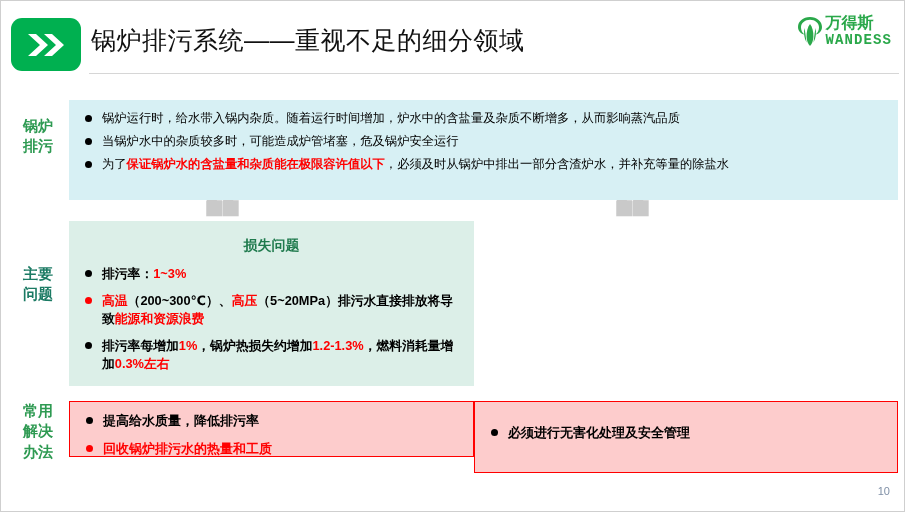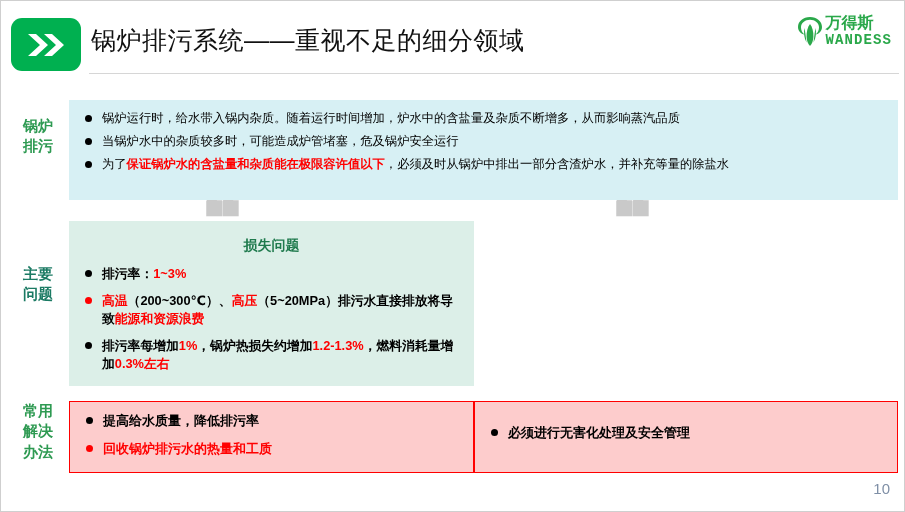--- a/index.html
+++ b/index.html
@@ -57,21 +57,21 @@
   }
   .panel-green{
     background:#dcefe8;padding:10px 14px;
   }
   #panel-loss{left:68px;top:220px;width:405px;height:165px;}
   #panel-env{left:473px;top:220px;width:424px;height:165px;}
 
   .panel-pink{
     background:#fdcccc;border:1.5px solid #ff0000;padding:10px 14px;
   }
-  #panel-solution-left{left:68px;top:400px;width:405px;height:72px;}
+  #panel-solution-left{left:68px;top:400px;width:405px;height:56px;}
   #panel-solution-right{left:473px;top:400px;width:424px;height:72px;}
 
   .panel-heading{
     text-align:center;font-size:14px;font-weight:bold;color:#1f7a4d;
     margin:6px 0 10px 0;
   }
   #panel-env .panel-heading{margin-top:16px;margin-bottom:14px;}
 
   
   ul.bullets{list-style:none;margin:0;padding:0;}
@@ -89,21 +89,21 @@
   .hl-b{color:#ff0000;font-weight:bold;}
 
   #panel-loss ul.bullets li{margin-bottom:8px;font-size:12.8px;}
   #panel-env ul.bullets li{margin-bottom:9px;font-size:13px;}
   #panel-solution-left ul.bullets li{margin-bottom:9px;font-size:13px;}
   #panel-solution-right ul.bullets li{font-size:13px;margin-top:12px;}
 
   
   #page-number{
     position:absolute;right:14px;bottom:14px;
-    font-size:15px;color:#7f8fa6;
+    font-size:11px;color:#7f8fa6;
   }
 </style>
 </head>
 <body>
 
 <div id="slide">
 
   <div id="header">
 
     <div id="arrow-badge">

